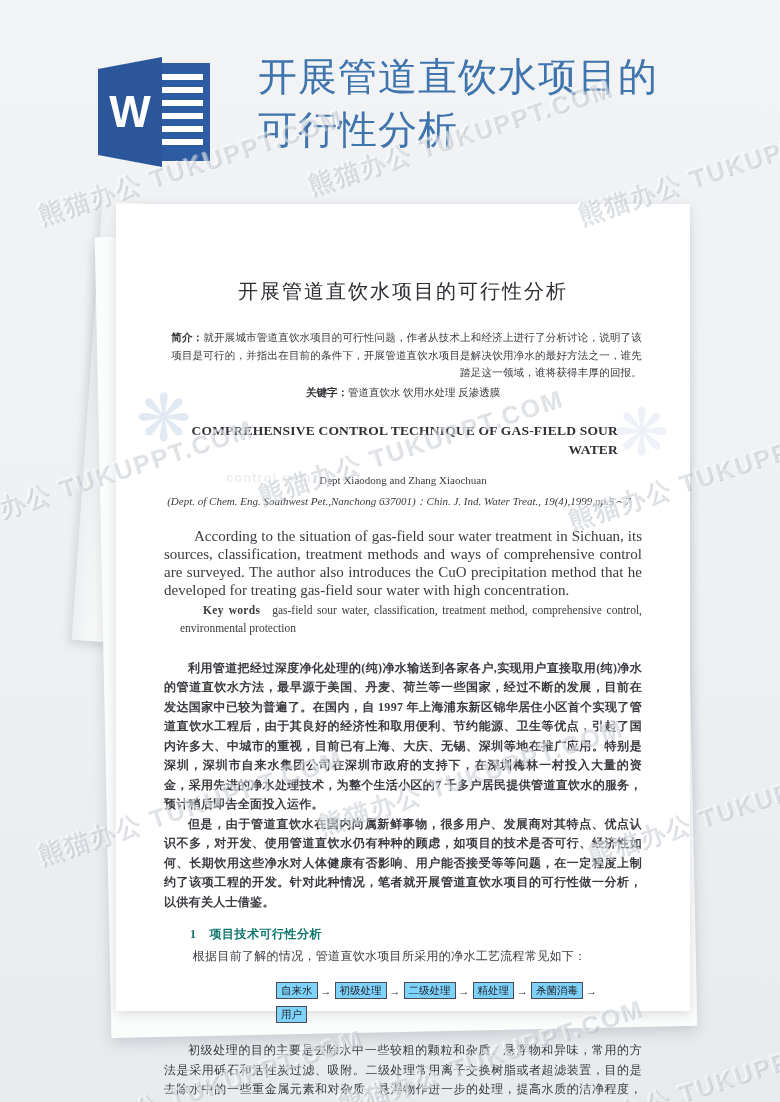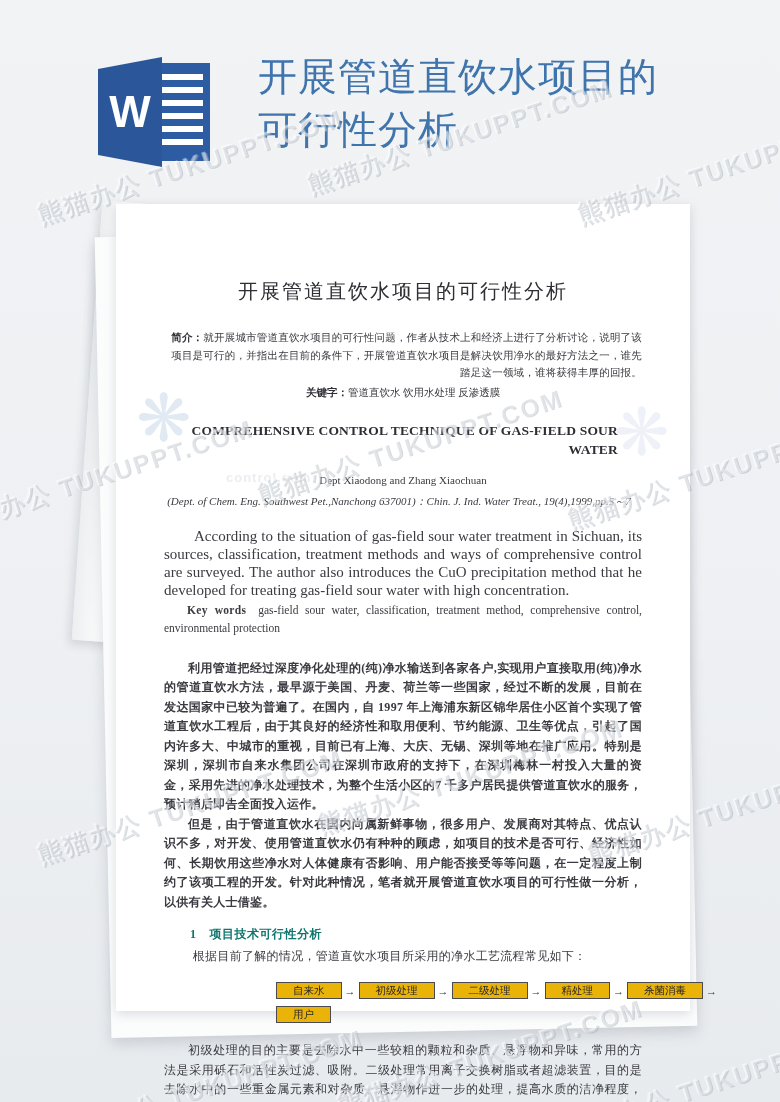--- a/index.html
+++ b/index.html
@@ -39,34 +39,34 @@
     padding:74px 48px 0 48px;font-family:"Liberation Serif","DejaVu Serif",serif;color:#3a3a40;}
   .doc-title{text-align:center;font-size:20px;letter-spacing:2px;color:#2e2e34;margin:0 0 24px 0;font-weight:500;}
   .intro{font-size:10.5px;line-height:17.5px;text-align:right;margin:0;letter-spacing:0.2px;}
   .intro b,.kwline b{font-weight:bold;color:#2e2e34;}
   .kwline{font-size:10.5px;line-height:17px;text-align:center;margin:2px 0 0 0;}
   .en-title{font-size:13.5px;font-weight:bold;text-align:right;color:#2e2e34;
     margin:20px auto 0 auto;max-width:430px;line-height:19px;letter-spacing:0.2px;}
   .authors{font-size:11px;text-align:center;margin:15px 0 0 0;}
   .affil{font-size:11px;text-align:center;margin:7px 8px 0 0;line-height:17px;font-style:italic;}
   .abstract{font-size:15px;line-height:18px;text-align:justify;text-indent:2em;margin:17px 0 0 0;}
-  .kw-en{font-size:11.5px;line-height:18px;text-align:justify;text-indent:2em;margin:2px 0 0 0;}
+  .kw-en{font-size:11.5px;line-height:18px;text-align:justify;text-indent:2em;margin:2px 0 0 16px;}
   .kw-en b{font-weight:bold;letter-spacing:0.3px;margin-right:12px;}
   .cn-para{font-size:12px;line-height:19.5px;text-align:justify;text-indent:2em;
     letter-spacing:0.3px;margin:0;}
   .cn-block{margin-top:22px;font-weight:bold;}
   .sec-head{font-size:12px;font-weight:bold;color:#0f766e;margin:14px 0 0 0;padding-left:26px;letter-spacing:0.5px;}
   .sec-head .num{margin-right:13px;}
   .sec-intro{font-size:12px;line-height:19px;margin:4px 0 0 0;text-indent:2.4em;letter-spacing:0.3px;}
 
   
   .flow{margin:16px 0 0 112px;font-size:10.5px;color:#26262c;}
   .flow-row{display:flex;align-items:center;margin-bottom:7px;}
-  .flow-box{border:1px solid #4a4a50;padding:1px 16px;line-height:13px;white-space:nowrap;
-    background:#eab308;}
+  .flow-box{border:1px solid #4a4a50;padding:1px 4px;line-height:13px;white-space:nowrap;
+    background:#7dd3fc;}
   .flow-arrow{margin:0 3px;font-size:11px;color:#2e2e34;}
 
   .para3{margin-top:18px;}
 
   
   .zhulong{position:absolute;left:110px;top:266px;font-size:13px;font-weight:bold;
     color:rgba(130,140,160,0.16);letter-spacing:1px;font-family:"Liberation Sans",sans-serif;}
   .snowflake{position:absolute;font-size:66px;line-height:1;color:rgba(140,170,210,0.26);
     font-family:"DejaVu Sans",sans-serif;}
   .snowflake.sf-left{left:20px;top:182px;}

